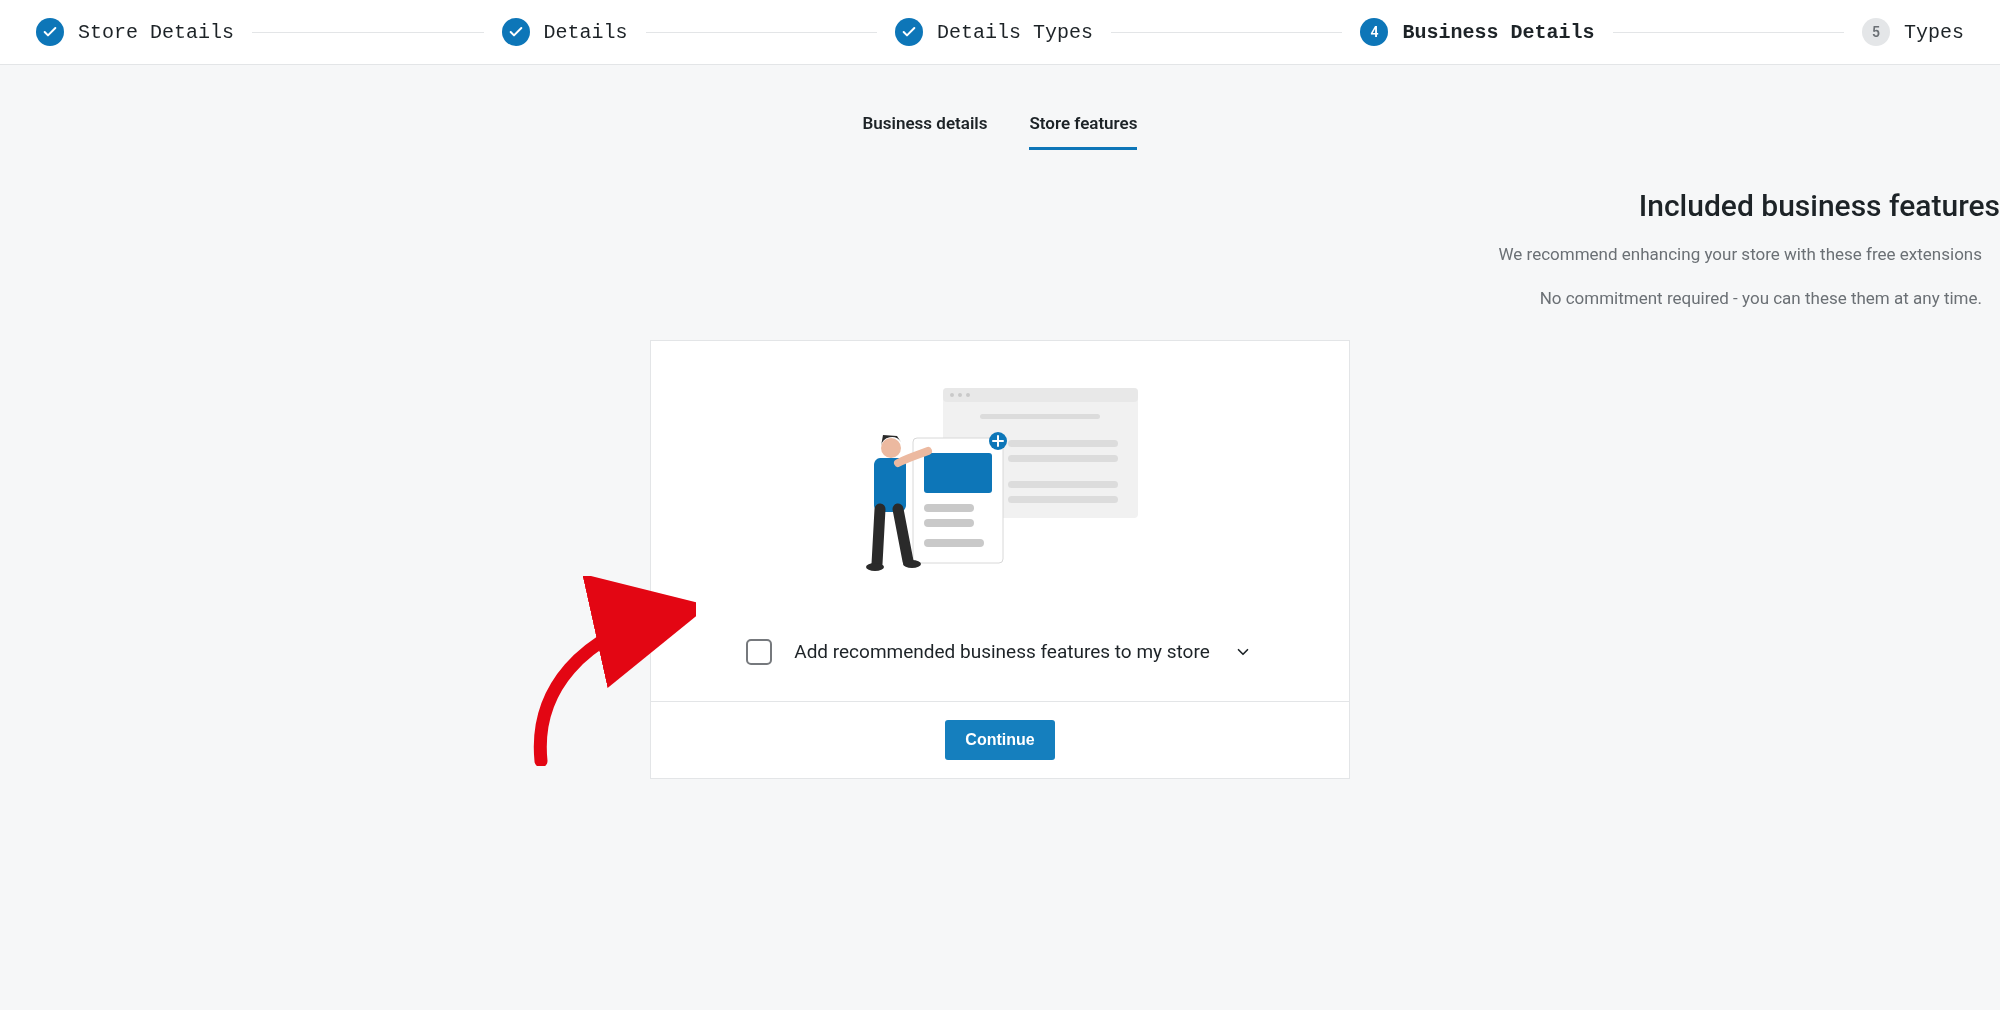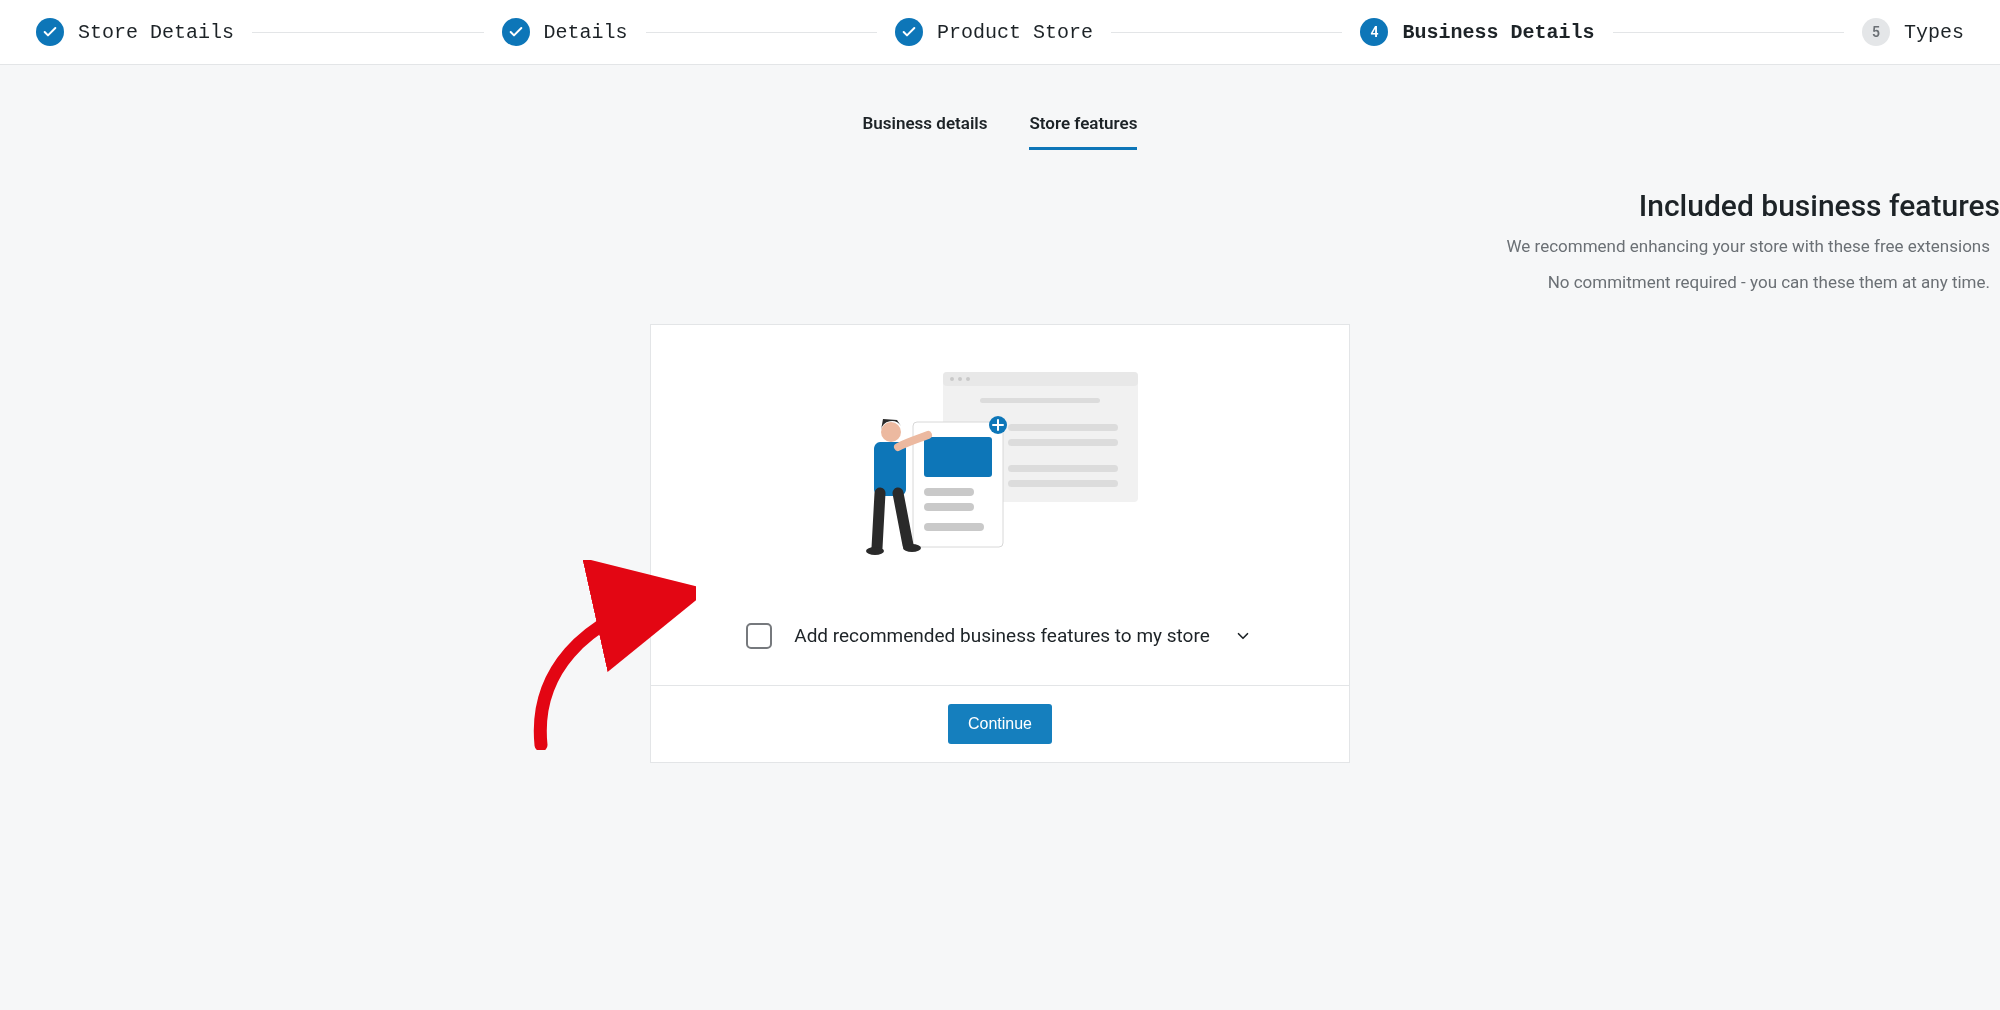--- a/index.html
+++ b/index.html
@@ -58,21 +58,21 @@
   .tab-active{border-bottom-color:var(--blue);}
 
   
   .heading{
     text-align:right;margin-top:38px;
   }
   .heading h1{
     font-size:30px;font-weight:500;margin:0 0 10px 0;
   }
   .heading p{
-    margin:10px;color:var(--muted);font-size:17px;line-height:1.55;
+    margin:18px;color:var(--muted);font-size:17px;line-height:1.55;
   }
 
   
   .card{
     width:700px;
     background:var(--card);
     border:1px solid var(--line);
     margin:28px auto 0 auto;
     position:relative;
   }
@@ -89,21 +89,21 @@
   .option-label{font-size:19px;}
   .chevron{
     width:22px;height:22px;display:flex;align-items:center;justify-content:center;cursor:pointer;
   }
   .card-footer{
     border-top:1px solid var(--line);
     padding:18px 0;display:flex;justify-content:center;
   }
   .continue-btn{
     background:var(--blue-btn);color:#fff;border:none;border-radius:3px;
-    padding:11px 20px;font-size:16px;font-weight:400;cursor:pointer;
+    padding:11px 20px;font-size:16px;font-weight:700;cursor:pointer;
   }
 
   
   .arrow-annotation{
     position:absolute;
     left:-130px;
     top:235px;
     pointer-events:none;
   }
 </style>
@@ -131,21 +131,21 @@
     <span class="step-label">Details</span>
   </div>
   <div class="connector"></div>
 
   <div class="step step-done">
     <div class="step-circle">
       <svg width="16" height="16" viewBox="0 0 24 24" fill="none" stroke="#fff" stroke-width="3" stroke-linecap="round" stroke-linejoin="round">
           <polyline points="20 6 9 17 4 12"></polyline>
         </svg>
     </div>
-    <span class="step-label">Product Store</span>
+    <span class="step-label">Details Types</span>
   </div>
   <div class="connector"></div>
 
   <div class="step step-current">
     <div class="step-circle">4</div>
     <span class="step-label">Business Details</span>
   </div>
   <div class="connector"></div>
 
   <div class="step step-upcoming">

